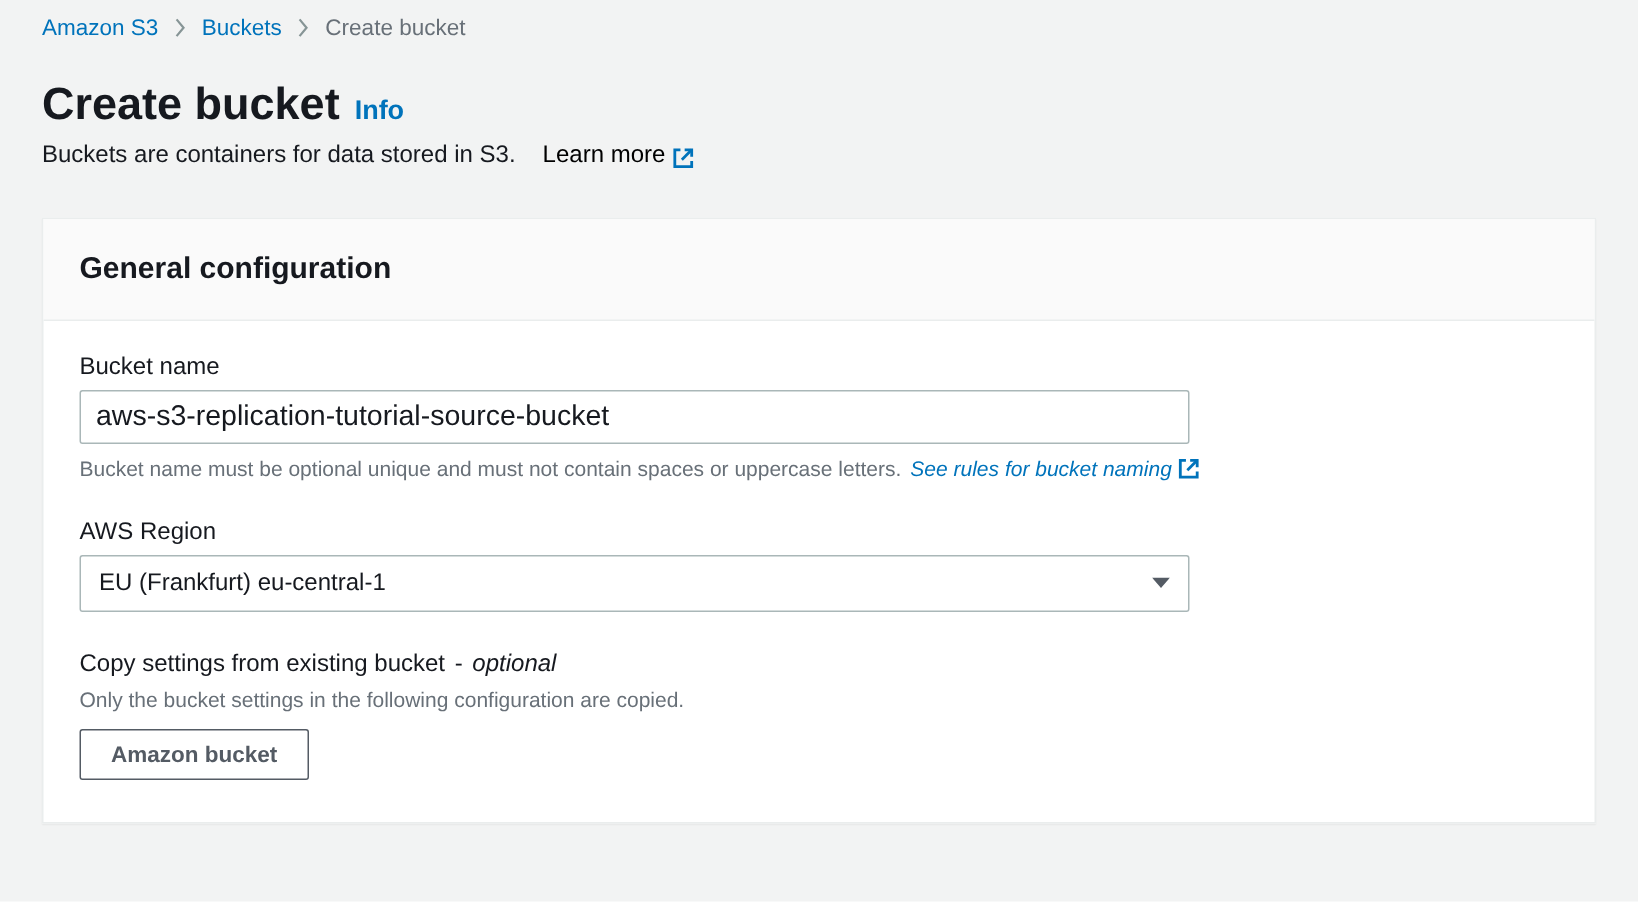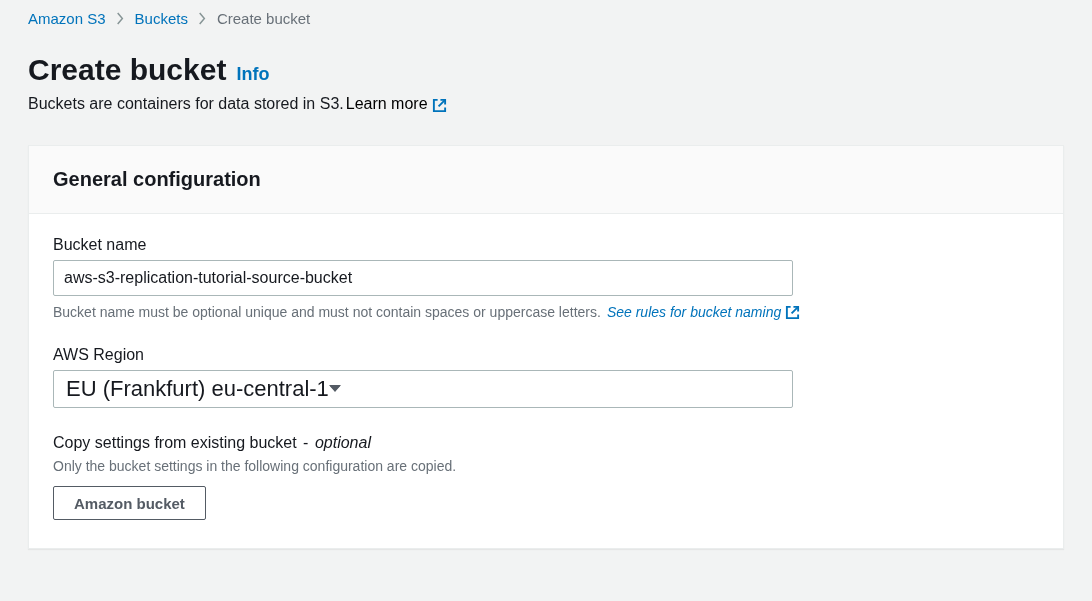--- a/index.html
+++ b/index.html
@@ -55,21 +55,21 @@
       font-size: 18px;
       cursor: pointer;
     }
     .page-desc {
       margin-top: 8px;
       font-size: 16px;
       color: #16191f;
       display: flex;
       align-items: center;
       flex-wrap: wrap;
-      gap: 2px;
+      gap: 18px;
     }
     .learn-more {
       color: #000000;
       display: inline-flex;
       align-items: flex-end;
       gap: 4px;
       cursor: pointer;
     }
     .ext-icon svg {
       display: block;
@@ -112,37 +112,38 @@
       color: #16191f;
       margin: 0 2px;
     }
     .text-input {
       width: 740px;
       max-width: 100%;
       height: 36px;
       border: 1px solid #aab7b8;
       border-radius: 2px;
       padding: 6px 10px;
-      font-size: 16px;
+      font-size: 19px;
       color: #16191f;
       background: #fff;
       font-family: inherit;
     }
     .select-wrap {
       width: 740px;
       max-width: 100%;
       height: 38px;
       border: 1px solid #aab7b8;
       border-radius: 2px;
       padding: 6px 12px;
-      font-size: 22px;
-      color: #16191f;
-      background: #fff;
-      display: flex;
-      align-items: center;
+      font-size: 16px;
+      color: #16191f;
+      background: #fff;
+      display: flex;
+      align-items: center;
+      justify-content: space-between;
       cursor: pointer;
     }
     .caret-icon svg {
       display: block;
     }
     .help-row {
       margin-top: 8px;
       font-size: 14px;
       color: #687078;
       display: flex;

